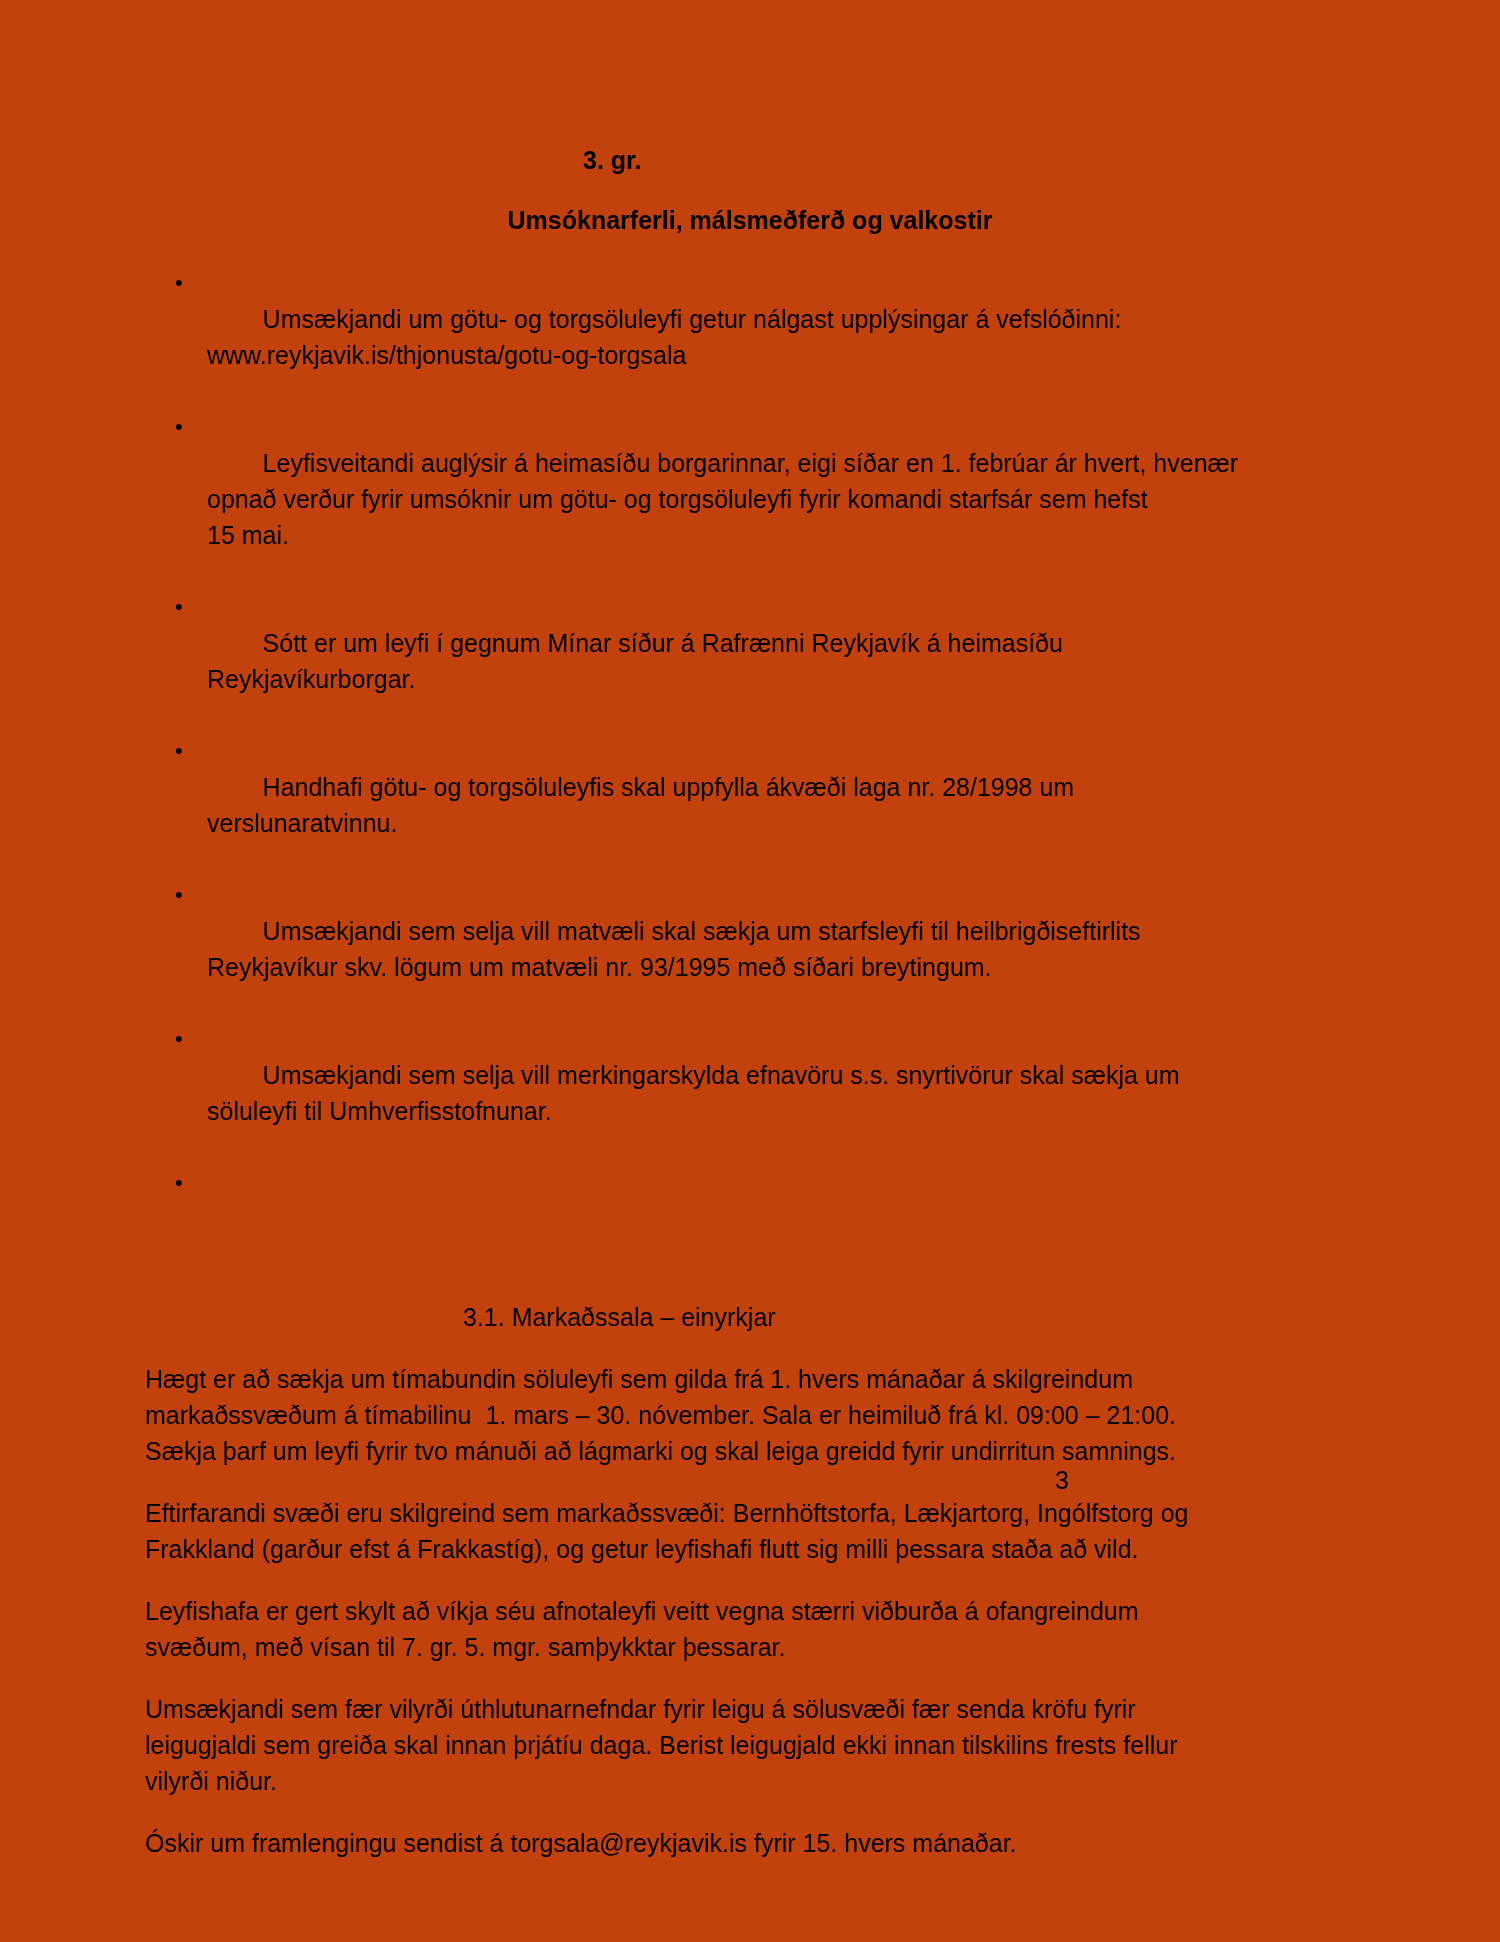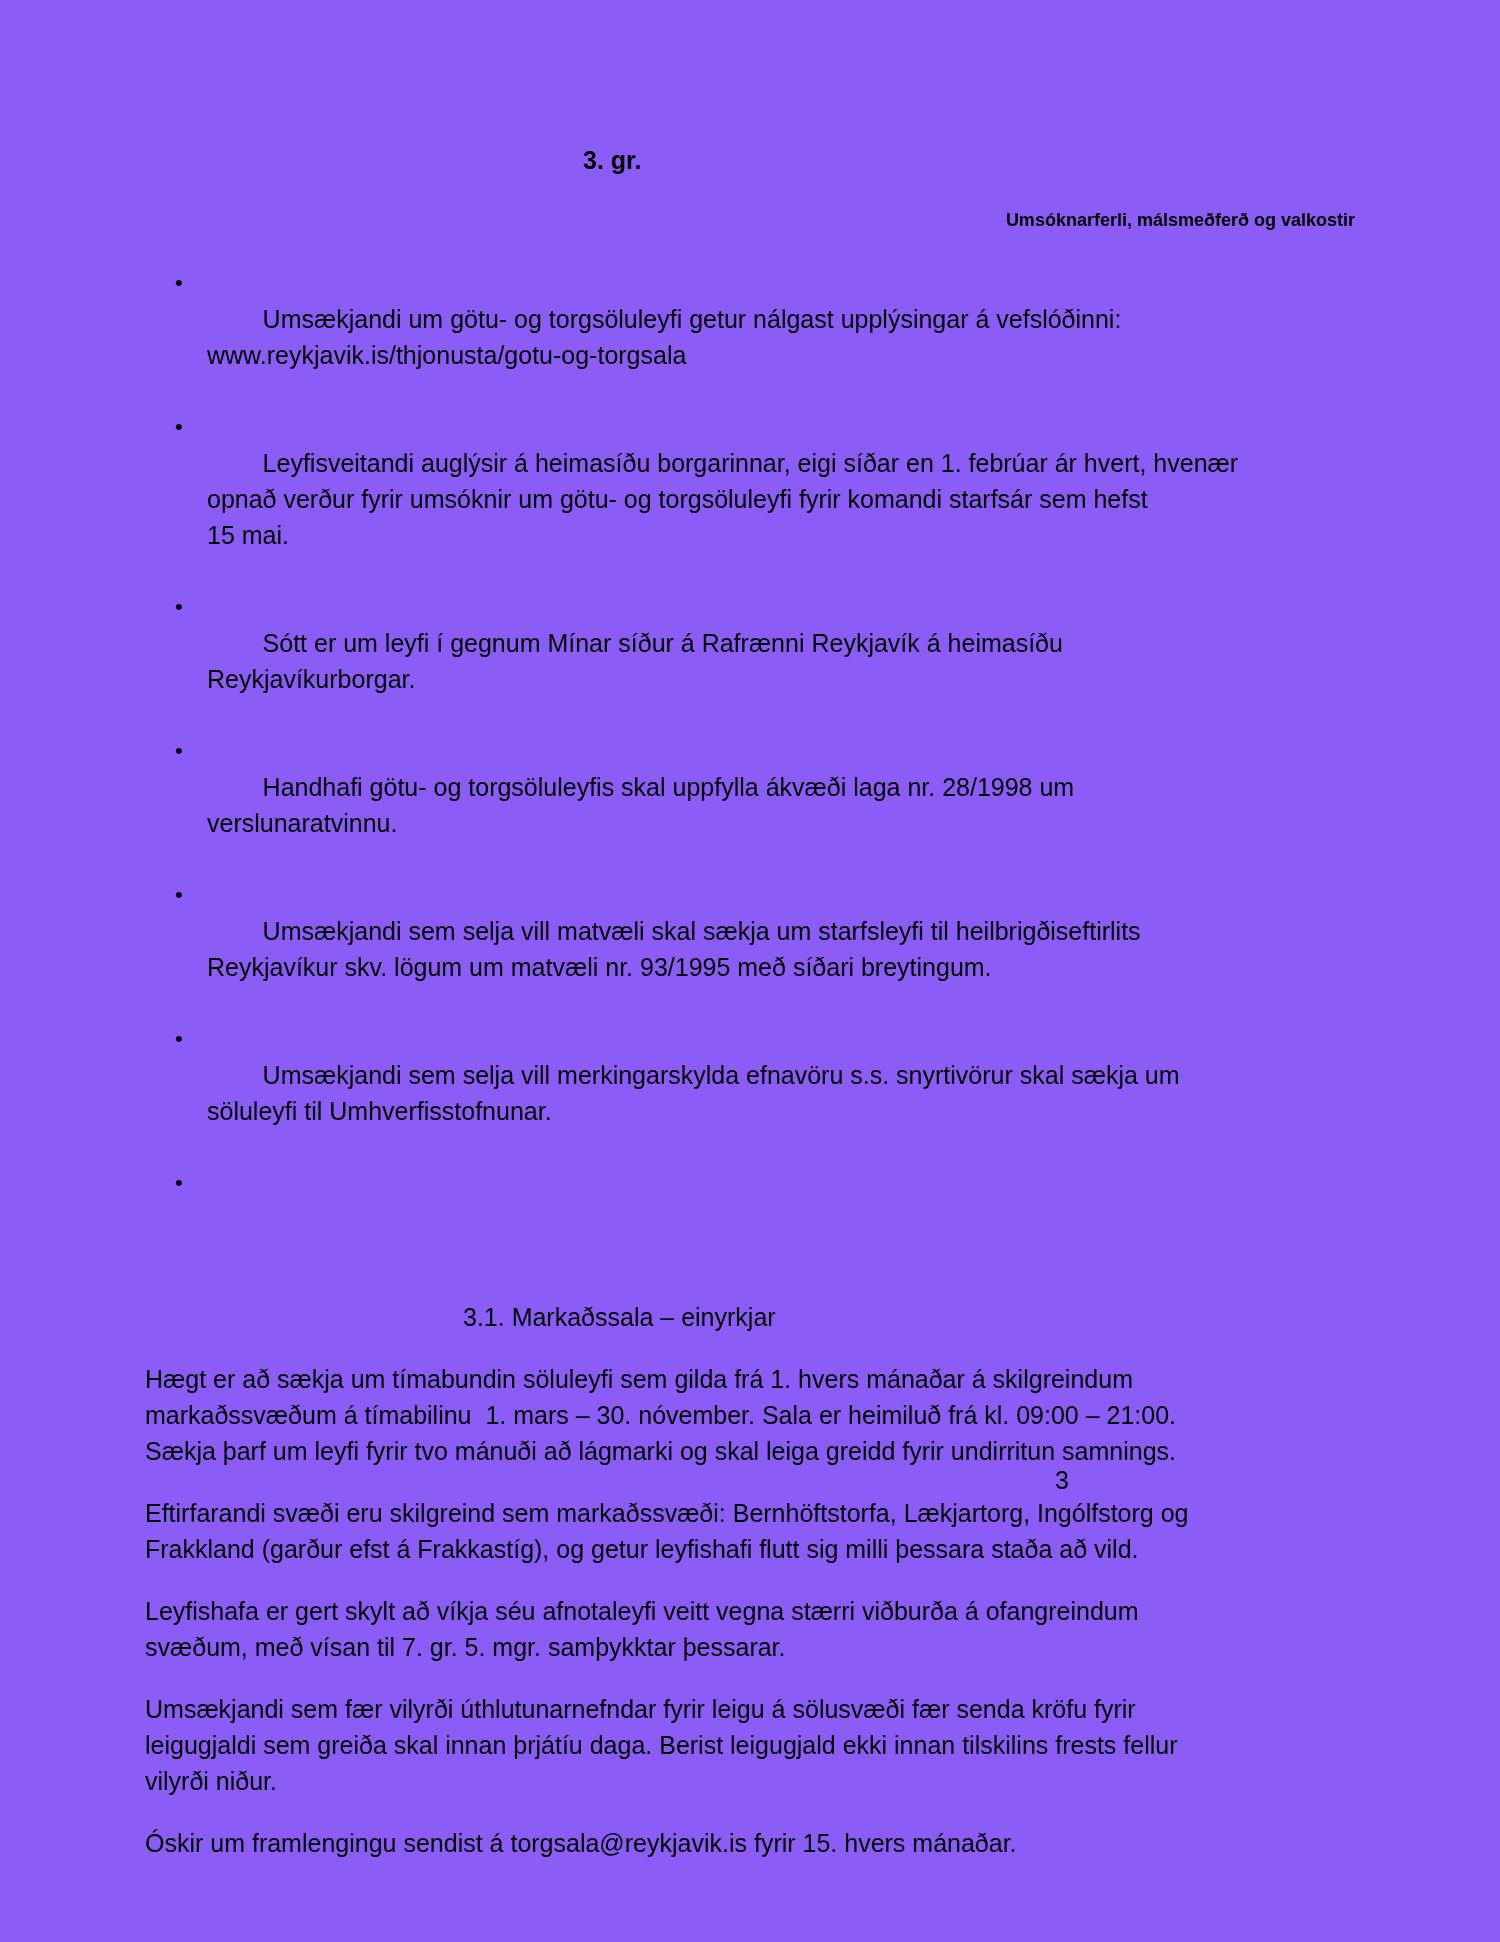--- a/index.html
+++ b/index.html
@@ -8,40 +8,40 @@
     position: relative;
     width: 1500px;
     height: 1942px;
     overflow: hidden;
     font-family: "Liberation Sans", sans-serif;
     color: #000000;
   }
   .page {
     position: absolute;
     inset: 0;
-    background: #8b5cf6;
+    background: #c2410c;
   }
   .content {
     position: absolute;
     left: 145px;
     top: 142px;
     width: 1210px;
     font-size: 25px;
     line-height: 36px;
   }
   .h-gr {
     font-size: 25px;
     font-weight: 700;
     margin: 0 0 24px 438px;
     white-space: pre;
   }
   .h-title {
-    font-size: 18px;
+    font-size: 25px;
     font-weight: 700;
-    text-align: right;
+    text-align: center;
     margin: 0 0 27px 0;
     white-space: pre;
   }
   .h-sub {
     font-size: 25px;
     font-weight: 400;
     margin: 0 0 26px 318px;
     white-space: pre;
   }
   ul.bullets {

